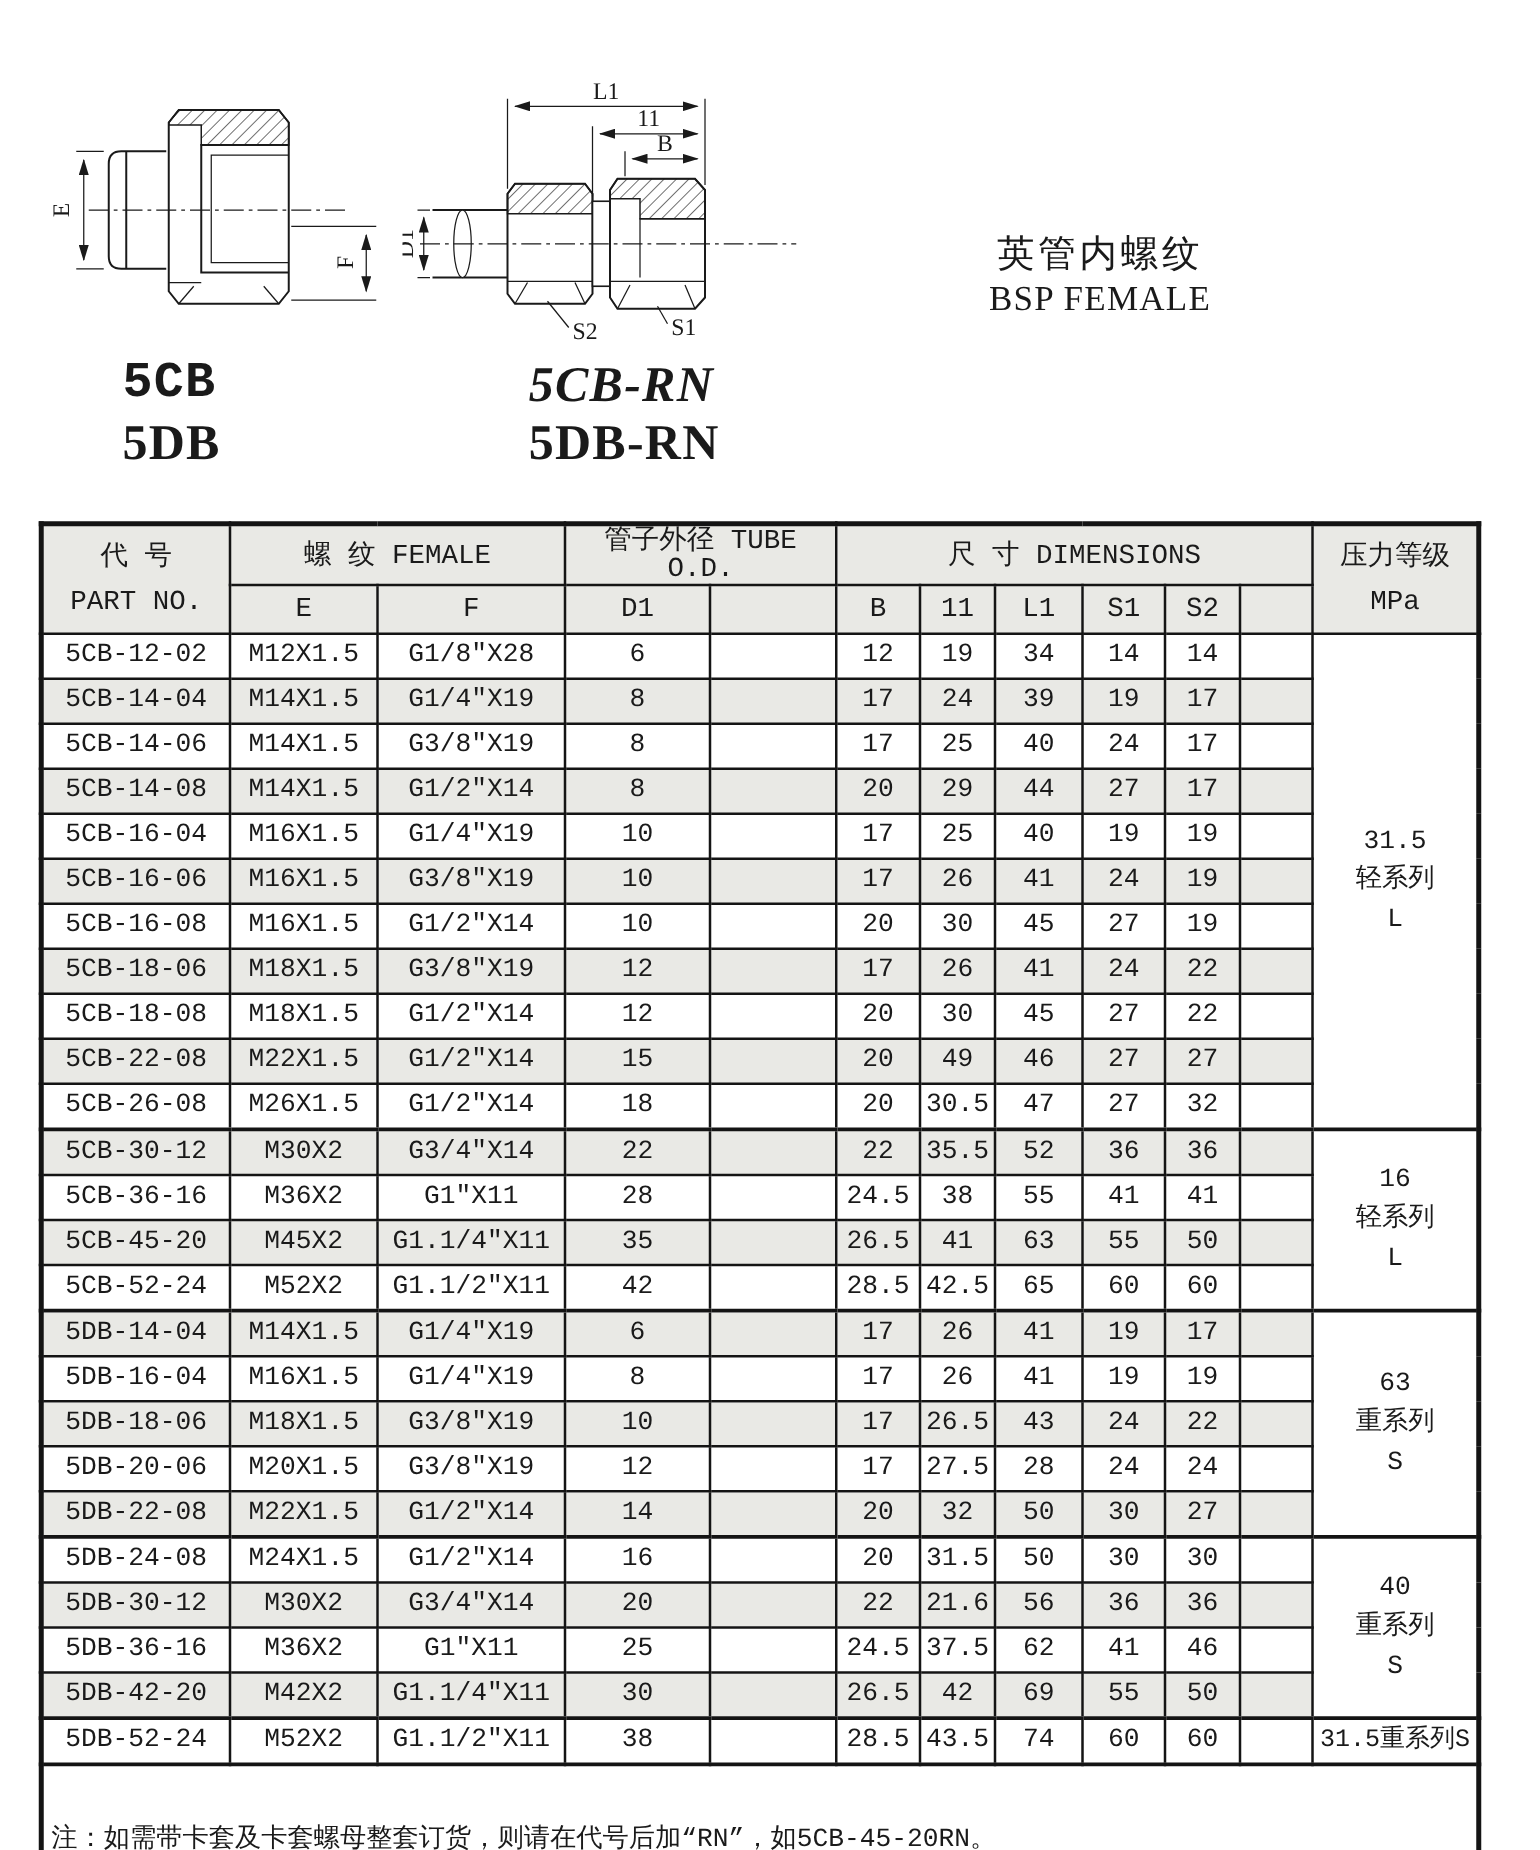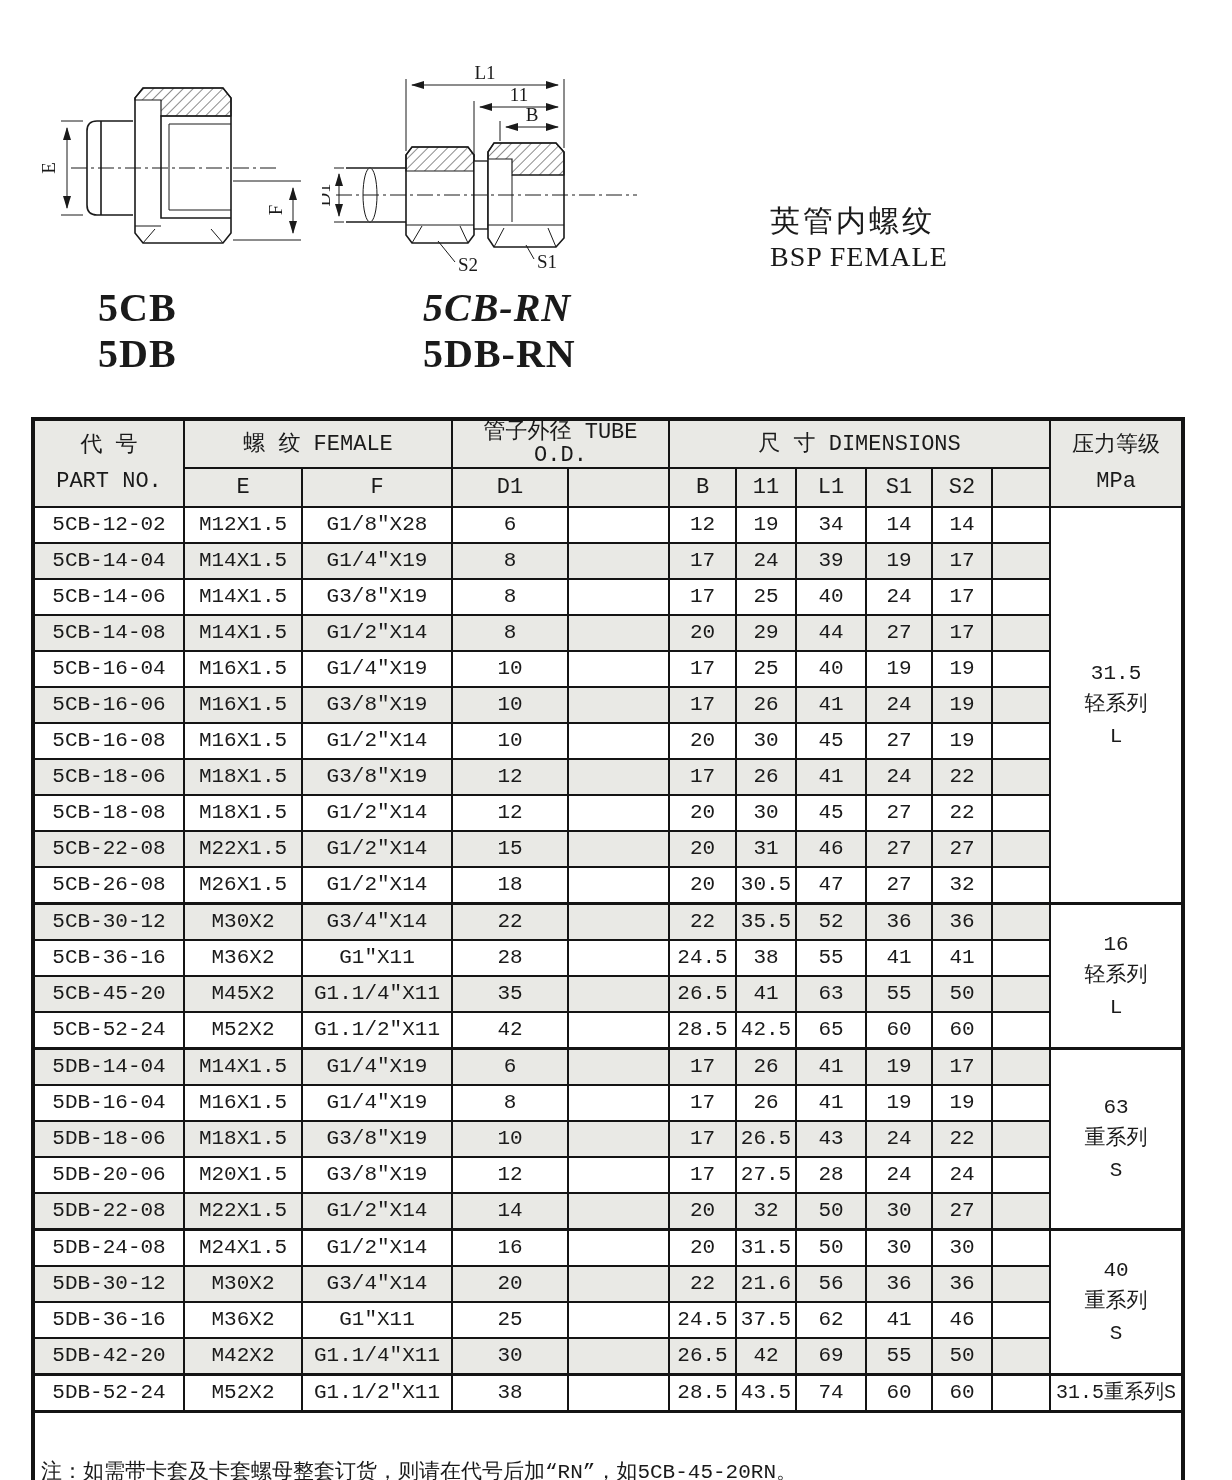--- a/index.html
+++ b/index.html
@@ -9,21 +9,21 @@
     font-family:"Liberation Mono","DejaVu Sans Mono",monospace;
     overflow:hidden;
   }
   .abs{position:absolute;}
   
   .big-label{
     font-family:"Liberation Serif","DejaVu Serif",serif;
     font-weight:600;font-size:40px;line-height:1;letter-spacing:1px;
     white-space:nowrap;
   }
-  .title-block{left:770px;top:203px;width:220px;text-align:left;}
+  .title-block{left:770px;top:186px;width:220px;text-align:center;}
   .title-cn{
     font-family:"DejaVu Serif","Liberation Serif",serif;
     font-size:30px;letter-spacing:3px;white-space:nowrap;line-height:1.2;
   }
   .title-en{
     font-family:"Liberation Serif","DejaVu Serif",serif;
     font-size:28px;letter-spacing:1px;white-space:nowrap;line-height:1.3;
   }
   
   svg text{
@@ -139,21 +139,21 @@
     <line x1="204" y1="190" x2="212" y2="204"></line>
   </g>
   <text x="163" y="24" text-anchor="middle">L1</text>
   <text x="197" y="46" text-anchor="middle">11</text>
   <text x="210" y="66" text-anchor="middle">B</text>
   <text transform="translate(8,140) rotate(-90)" text-anchor="middle">D1</text>
   <text x="136" y="216">S2</text>
   <text x="215" y="213">S1</text>
 </svg>
 
-<div class="abs big-label" style="left:98px;top:288px;">5CB</div>
+<div class="abs big-label" style="left:98px;top:288px;font-family:Liberation Mono, monospace;">5CB</div>
 <div class="abs big-label" style="left:98px;top:334px;">5DB</div>
 <div class="abs big-label" style="left:423px;top:288px;font-style:italic;">5CB-RN</div>
 <div class="abs big-label" style="left:423px;top:334px;">5DB-RN</div>
 
 <div class="abs title-block">
   <div class="title-cn">英管内螺纹</div>
   <div class="title-en">BSP FEMALE</div>
 </div>
 
 <table class="spec">
@@ -317,21 +317,21 @@
         <td>22</td>
         <td></td>
       </tr>
       <tr class="shade">
         <td>5CB-22-08</td>
         <td>M22X1.5</td>
         <td>G1/2″X14</td>
         <td>15</td>
         <td></td>
         <td>20</td>
-        <td>31</td>
+        <td>49</td>
         <td>46</td>
         <td>27</td>
         <td>27</td>
         <td></td>
       </tr>
       <tr>
         <td>5CB-26-08</td>
         <td>M26X1.5</td>
         <td>G1/2″X14</td>
         <td>18</td>

